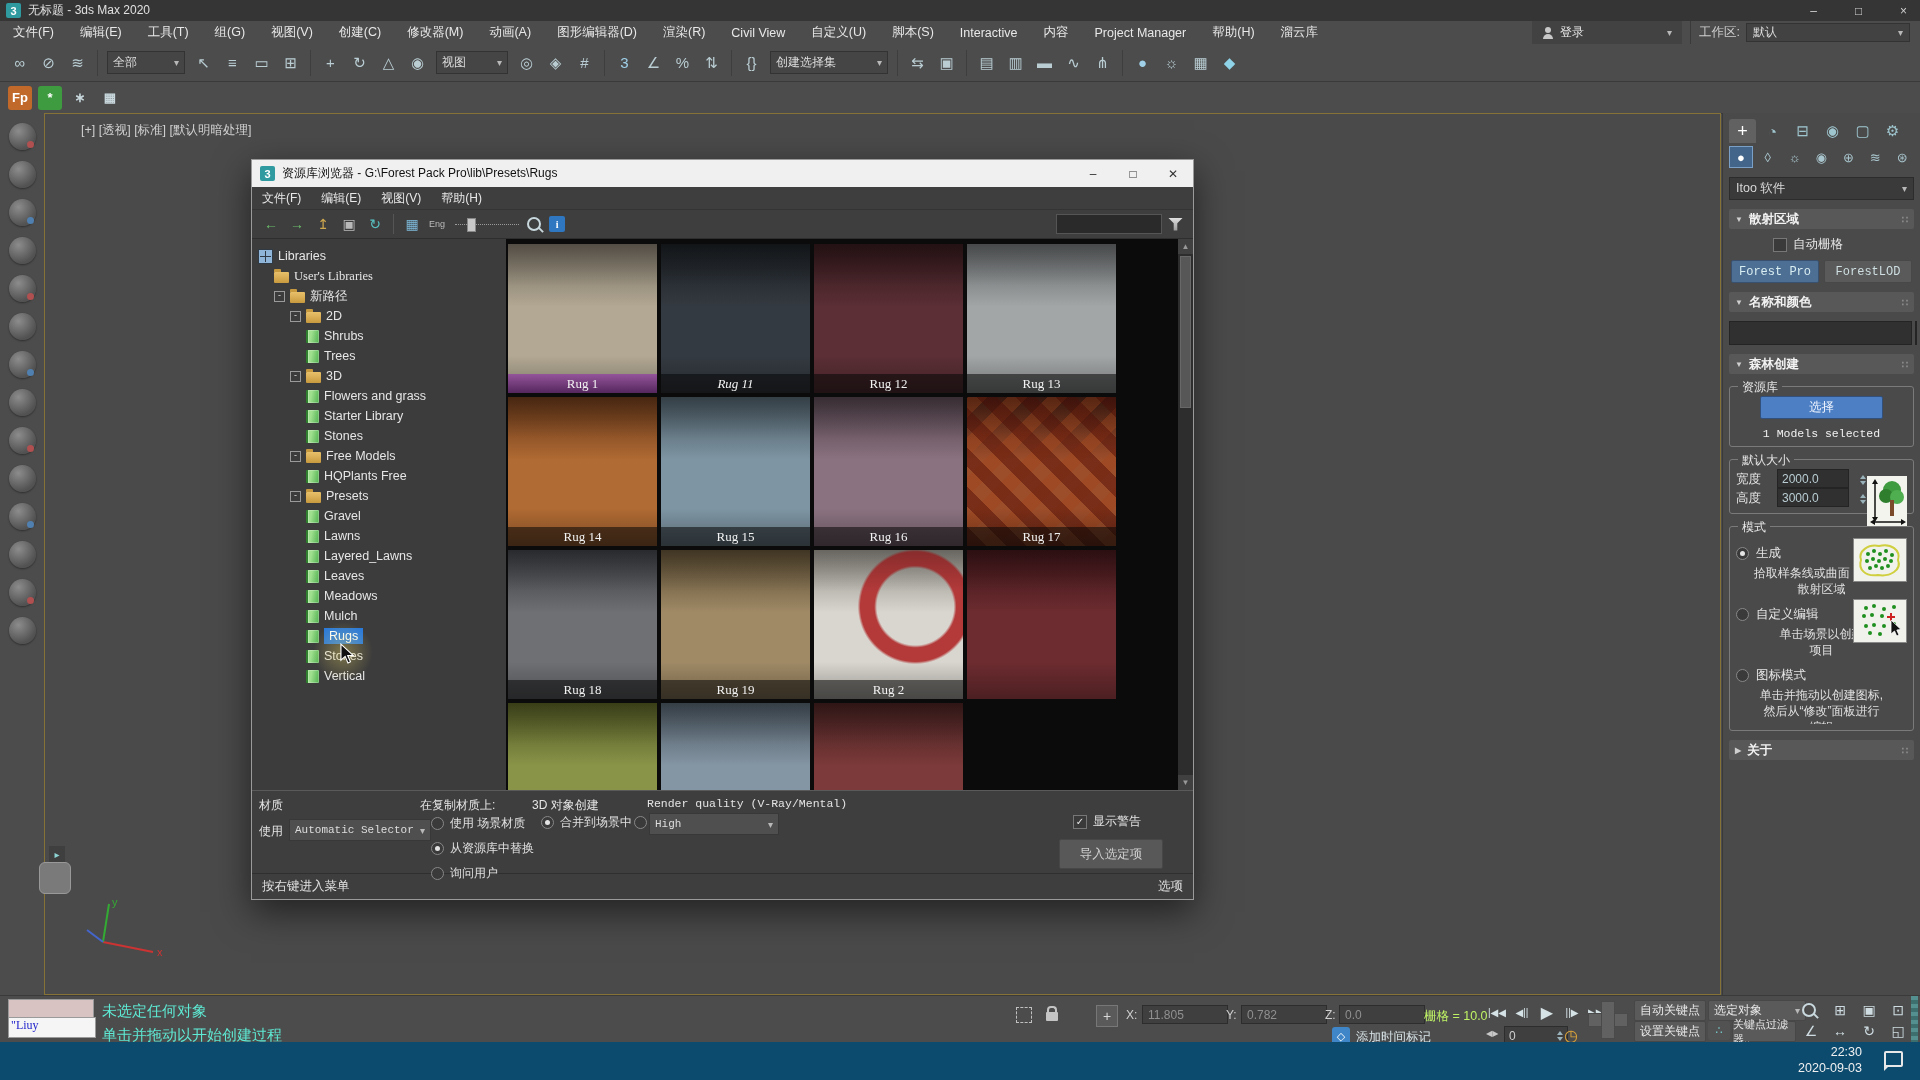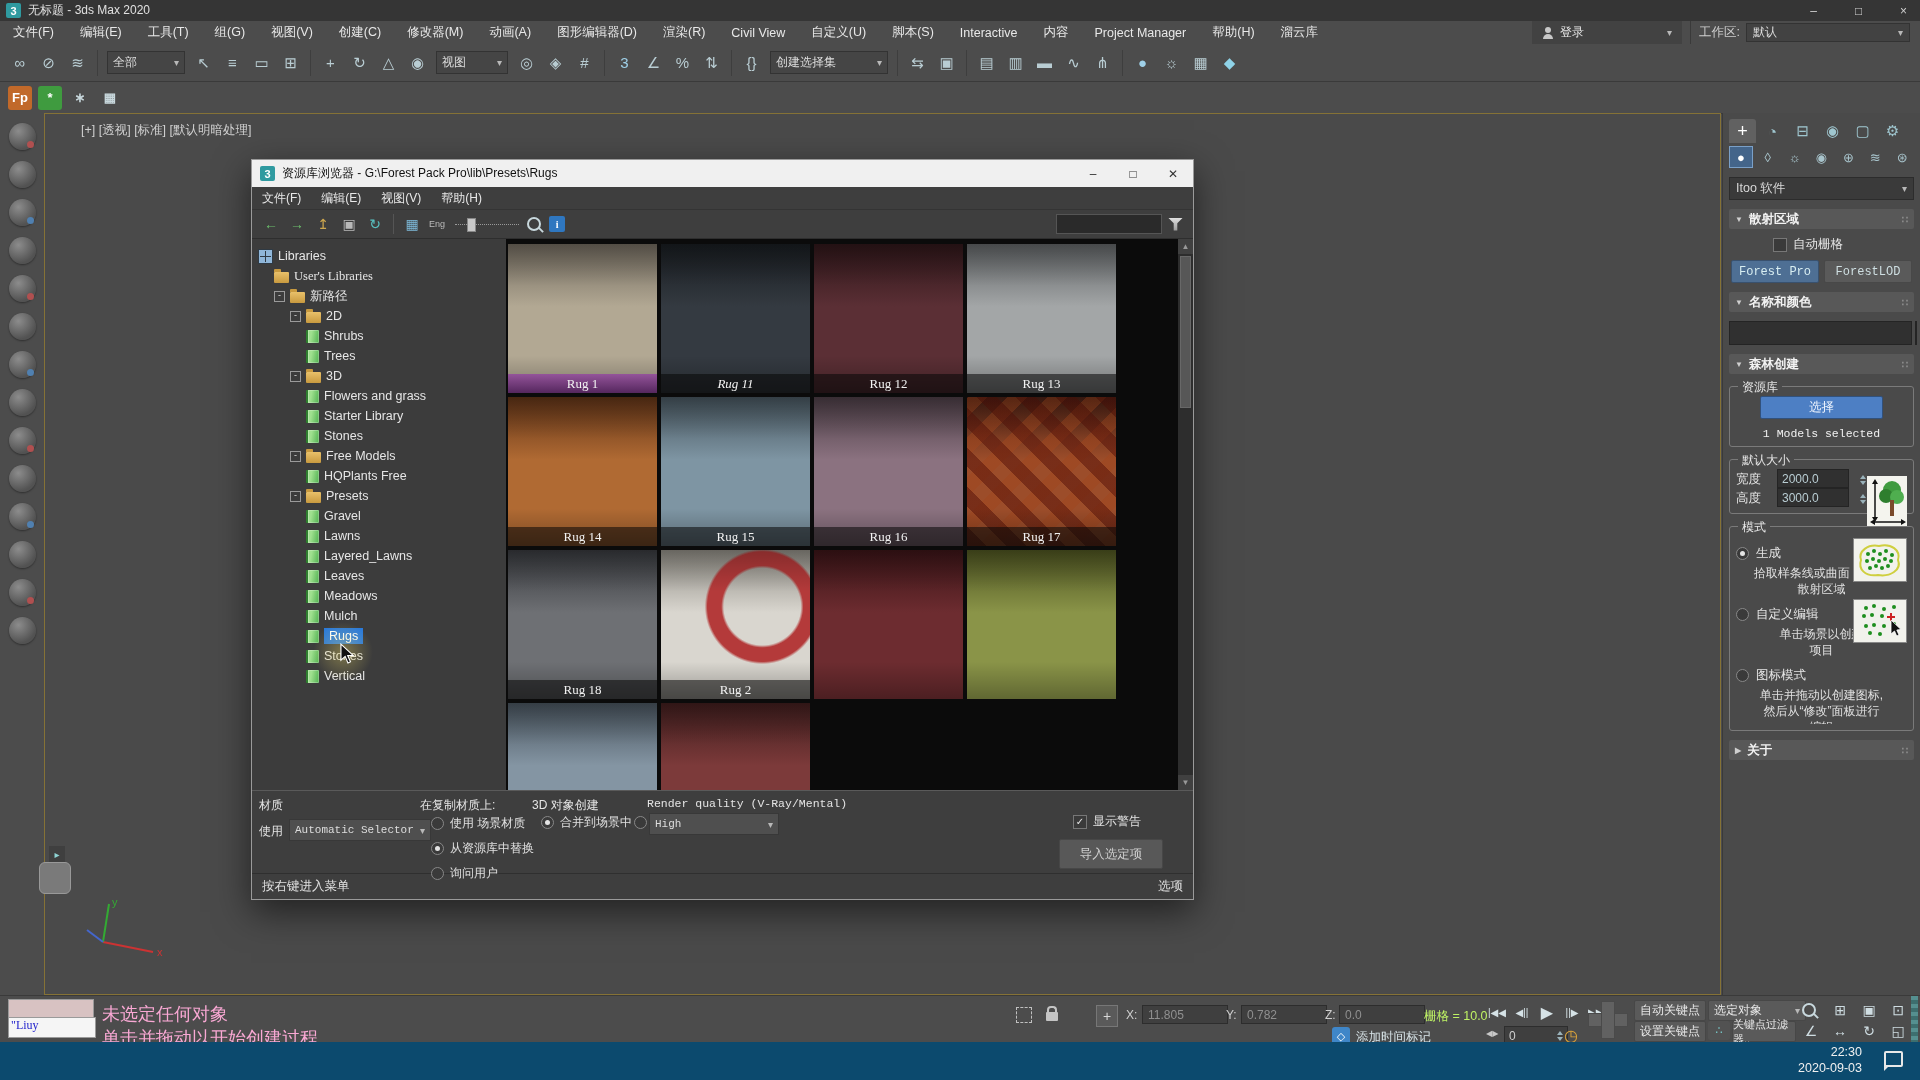--- a/index.html
+++ b/index.html
@@ -156,21 +156,21 @@
   .mode-row{display:flex;align-items:center;gap:7px;margin-top:8px;color:#e6e6e6;font-size:12.5px;position:relative;min-height:18px}
   .mdesc{text-align:center;font-size:12px;color:#e0e0e0;line-height:1.3;margin-top:4px}
   .micon{position:absolute;right:0;top:-6px;width:52px;height:42px;border:1px solid #888}
   .clip{max-height:36px;overflow:hidden}
 
   
   #statusbar{left:0;top:995px;width:1920px;height:47px;background:#4c4c4c;border-top:1px solid #3a3a3a}
   .lisbox1{position:absolute;left:8px;top:3px;width:84px;height:18px;background:#d8c2c2;border:1px solid #9a9a9a}
   .lisbox2{position:absolute;left:8px;top:21px;width:84px;height:19px;background:#f5f5f5;border:1px solid #9a9a9a;
            color:#2222cc;font-family:"Liberation Serif",serif;font-size:12px;padding-left:2px;overflow:hidden}
-  .prompt{position:absolute;color:#f9a8d4;font-size:18px}
+  .prompt{position:absolute;color:#5eead4;font-size:15px}
   .iso{position:absolute;left:1016px;top:11px;width:14px;height:14px;border:1px dashed #c0c0c0}
   .lock{position:absolute;left:1046px;top:16px;width:12px;height:9px;background:#c4c4c4;border-radius:1px}
   .lock::before{content:"";position:absolute;top:-6px;left:1px;width:6px;height:5px;border:2px solid #c4c4c4;border-bottom:none;border-radius:4px 4px 0 0}
   .coordic{position:absolute;left:1096px;top:9px;width:20px;height:20px;background:#5a5a5a;border:1px solid #777;
            color:#d8d8d8;display:flex;align-items:center;justify-content:center;font-size:14px}
   .axlab{position:absolute;top:12px;color:#cfcfcf;font-size:12px}
   .axfield{position:absolute;top:9px;width:74px;height:17px;background:#3f3f3f;border:1px solid #2d2d2d;
            color:#909090;font-size:12px;display:flex;align-items:center;padding:0 5px}
   .gridlab{position:absolute;left:1424px;top:12px;color:#bef264;font-size:12.5px}
   .ttag{position:absolute;left:1332px;top:31px;width:18px;height:18px;background:#3f86c8;border-radius:3px;
@@ -499,20 +499,23 @@
           <div class="thumb" style="background: linear-gradient(rgb(74, 60, 68) 0%, rgb(139, 114, 128) 42%, rgb(139, 114, 128) 100%);">
             <div class="tlabel">Rug 16</div>
           </div>
           <div class="thumb" style="background: linear-gradient(rgb(72, 31, 20) 0%, rgb(156, 77, 42) 42%, rgb(156, 77, 42) 100%);">
             <div class="pat-hex"></div>
             <div class="tlabel">Rug 17</div>
           </div>
           <div class="thumb" style="background: linear-gradient(rgb(54, 56, 60) 0%, rgb(110, 112, 116) 42%, rgb(110, 112, 116) 100%);">
             <div class="tlabel">Rug 18</div>
           </div>
+          <div class="thumb" style="background: linear-gradient(rgb(85, 71, 47) 0%, rgb(160, 138, 102) 42%, rgb(160, 138, 102) 100%);">
+            <div class="tlabel">Rug 19</div>
+          </div>
           <div class="thumb" style="background: linear-gradient(rgb(139, 136, 128) 0%, rgb(217, 214, 207) 42%, rgb(217, 214, 207) 100%);">
             <div class="pat-swirl"></div>
             <div class="tlabel">Rug 2</div>
           </div>
           <div class="thumb" style="background: linear-gradient(rgb(58, 20, 23) 0%, rgb(109, 44, 48) 42%, rgb(109, 44, 48) 100%);"></div>
           <div class="thumb" style="background: linear-gradient(rgb(76, 82, 32) 0%, rgb(138, 148, 72) 42%, rgb(138, 148, 72) 100%);"></div>
           <div class="thumb" style="background: linear-gradient(rgb(71, 82, 92) 0%, rgb(132, 149, 163) 42%, rgb(132, 149, 163) 100%);"></div>
           <div class="thumb" style="background: linear-gradient(rgb(63, 29, 29) 0%, rgb(124, 58, 58) 42%, rgb(124, 58, 58) 100%);"></div>
         </div>
       <div id="vscroll">

